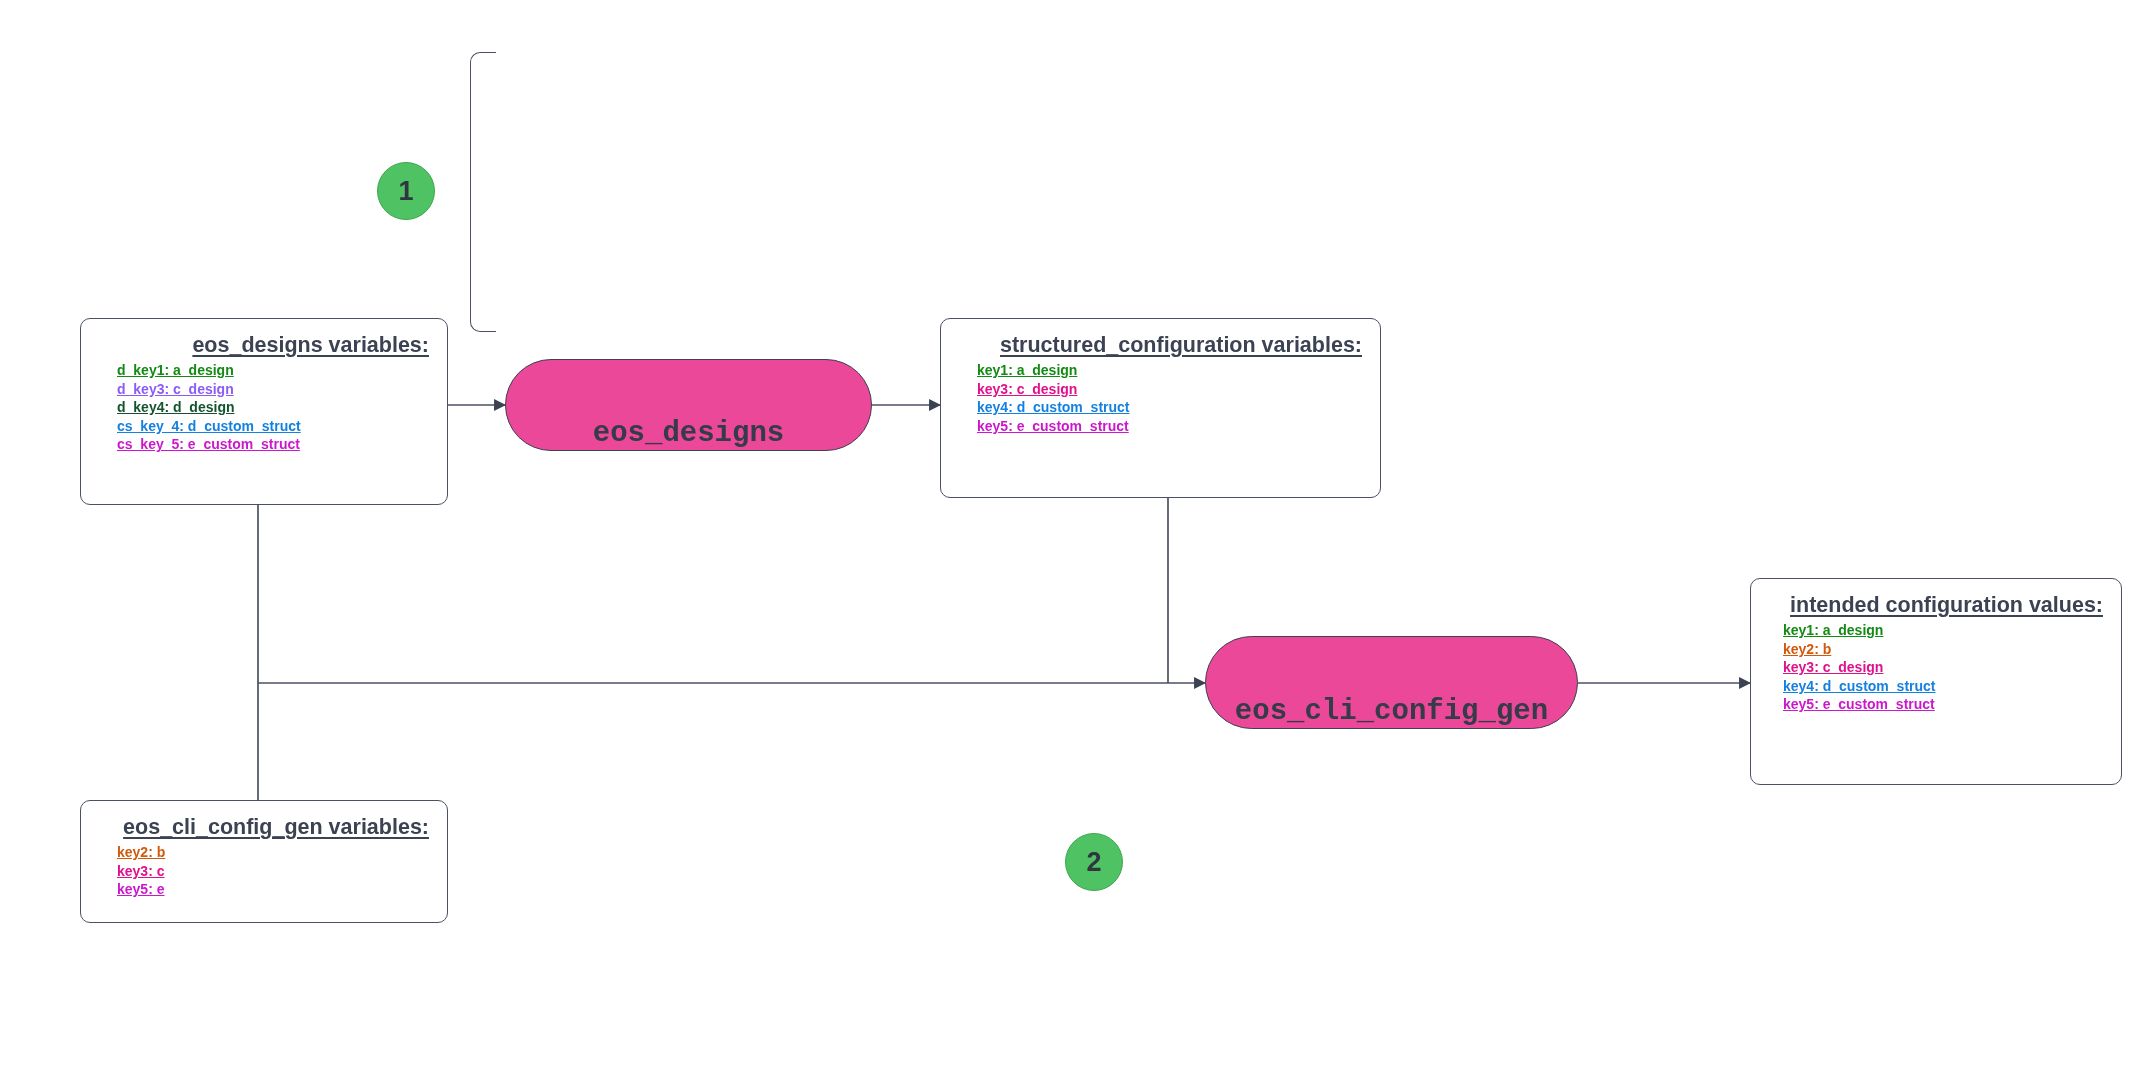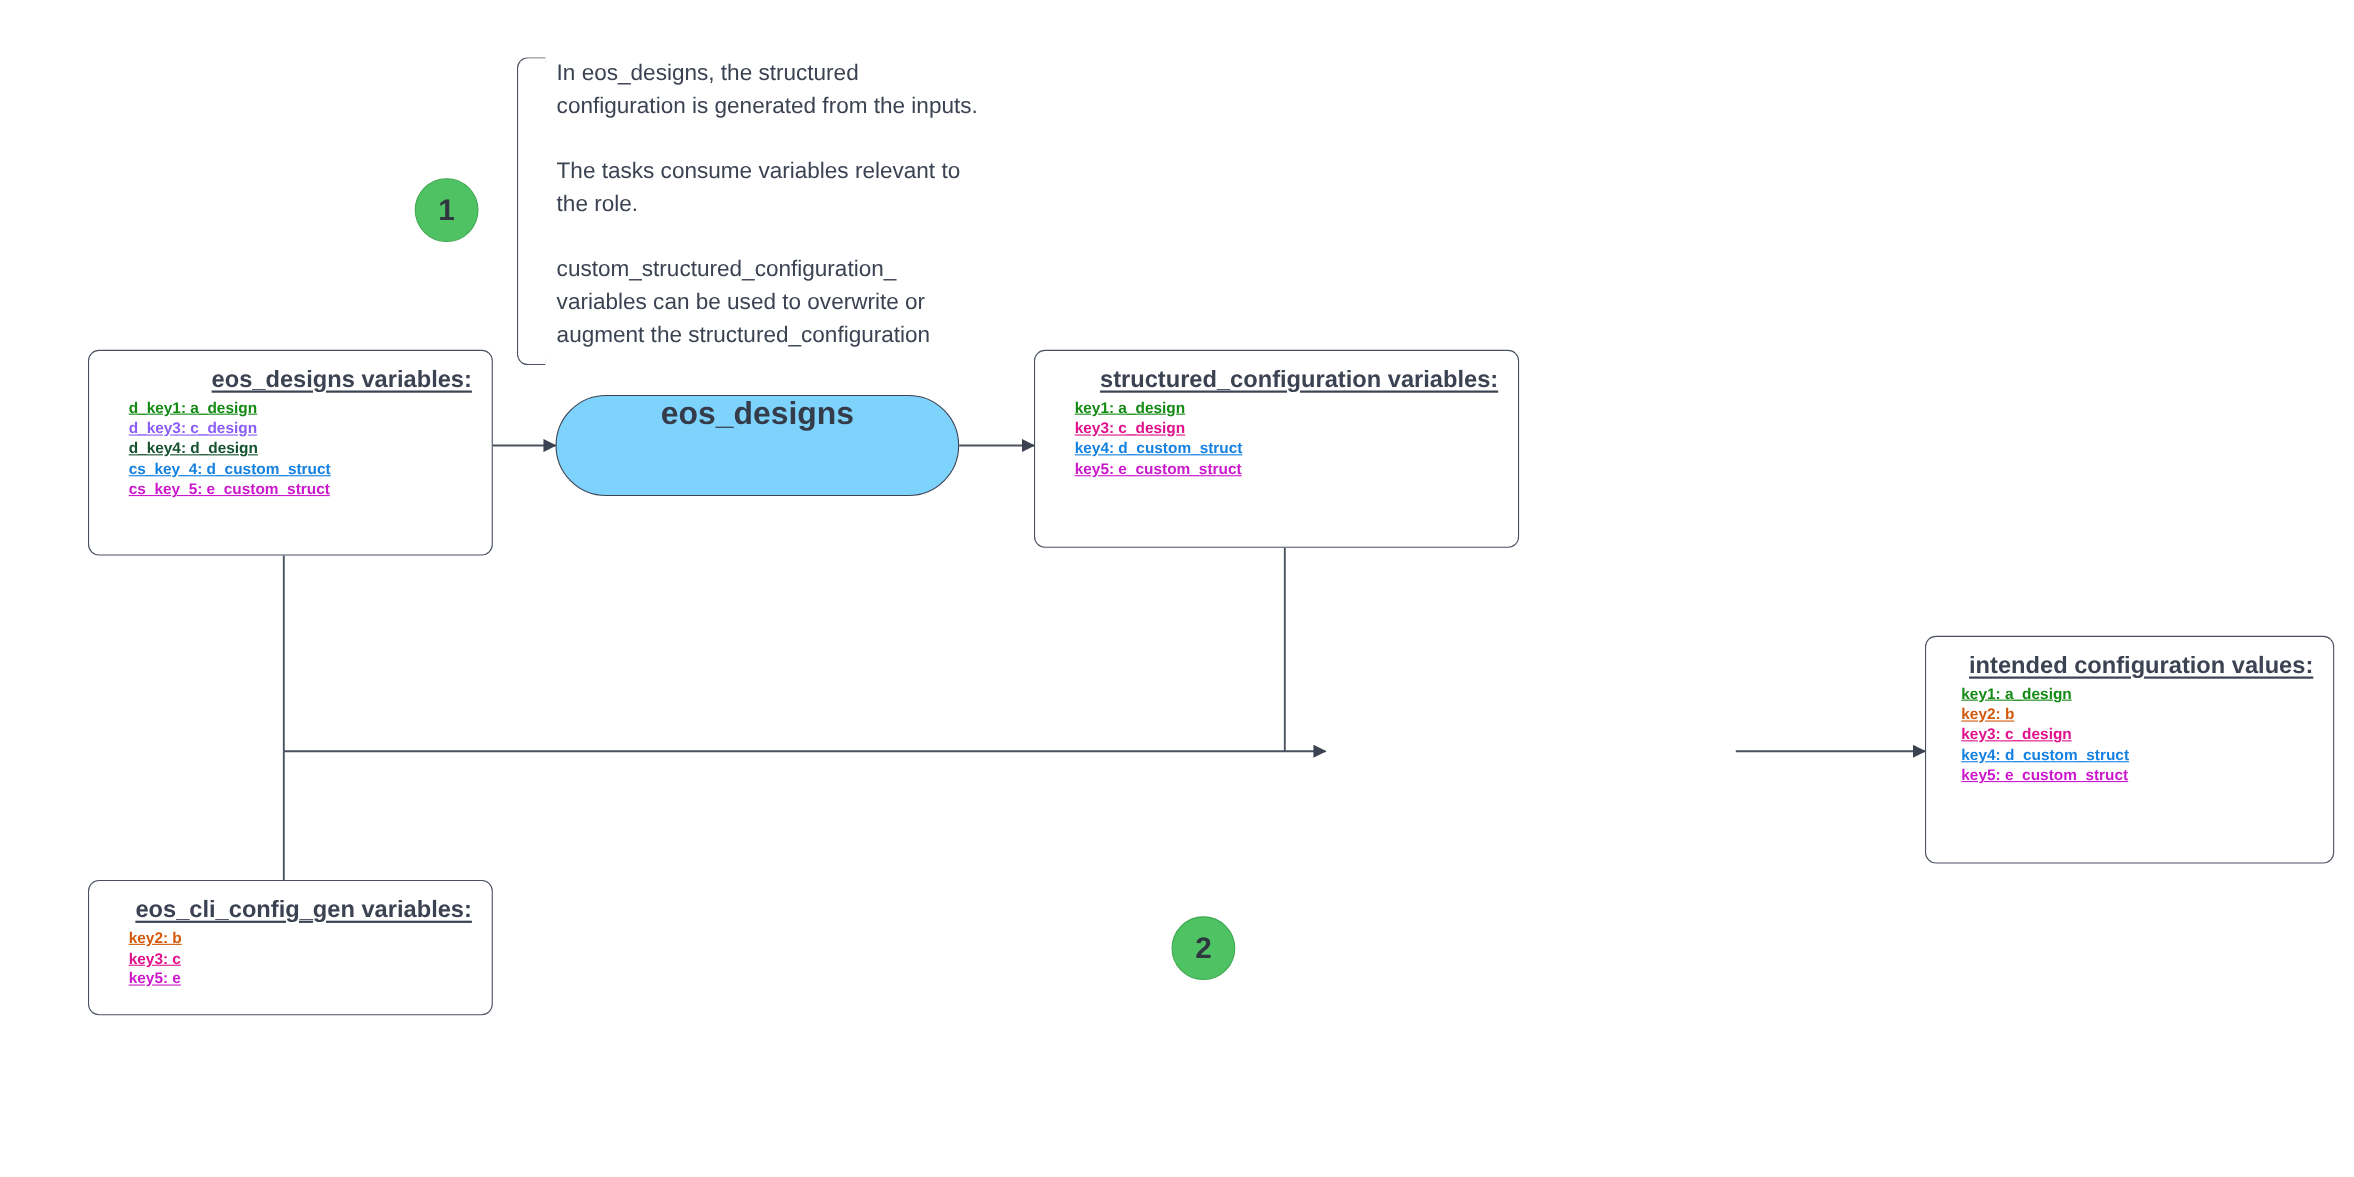--- a/index.html
+++ b/index.html
@@ -47,28 +47,29 @@
     font-weight: bold;
     white-space: nowrap;
     padding-left: 18px;
     line-height: 1.33;
     text-decoration: underline;
   }
 
   
   .stadium {
     position: absolute;
-    background: #7dd3fc;
+    background: #ec4899;
     border: 1.7px solid #3b4252;
     border-radius: 999px;
     display: flex;
-    align-items: flex-start;
+    align-items: flex-end;
     justify-content: center;
     color: #353b48;
     font-weight: bold;
+    font-family: Liberation Mono, monospace;
   }
 
   
   .callout {
     position: absolute;
   }
   .callout .bracket {
     position: absolute;
     left: 0; top: 0;
     width: 26px;
@@ -128,29 +129,20 @@
       <path d="M 258 683 L 1205 683" marker-end="url(#arrow)"></path>
 
       <path d="M 1168 498 L 1168 683"></path>
 
       <path d="M 1578 683 L 1750 683" marker-end="url(#arrow)"></path>
     </g>
   </svg>
 
   <div class="callout" style="left:470px; top:52px; width:470px; height:280px;">
     <div class="bracket"></div>
-    <div class="ctext">In eos_designs, the structured
-configuration is generated from the inputs.
-
-The tasks consume variables relevant to
-the role.
-
-custom_structured_configuration_
-variables can be used to overwrite or
-augment the structured_configuration</div>
   </div>
   <div class="badge" style="left:377px; top:162px;">1</div>
 
   <div class="badge" style="left:1065px; top:833px;">2</div>
 
   <div class="varbox" style="left:80px; top:318px; width:368px; height:187px;">
     <div class="vb-title">eos_designs variables:</div>
     <div class="vb-row" style="color:#138a13;">d_key1: a_design</div>
     <div class="vb-row" style="color:#8b5cf6;">d_key3: c_design</div>
     <div class="vb-row" style="color:#14532d;">d_key4: d_design</div>
@@ -163,20 +155,23 @@
   </div>
 
   <div class="varbox" style="left:940px; top:318px; width:441px; height:180px;">
     <div class="vb-title">structured_configuration variables:</div>
     <div class="vb-row" style="color:#138a13;">key1: a_design</div>
     <div class="vb-row" style="color:#e0118c;">key3: c_design</div>
     <div class="vb-row" style="color:#1481e0;">key4: d_custom_struct</div>
     <div class="vb-row" style="color:#cc18cc;">key5: e_custom_struct</div>
   </div>
 
+  <div class="stadium" style="left:1205px; top:636px; width:373px; height:93px; font-size:29px;">
+    <span>eos_cli_config_gen</span>
+  </div>
 
   <div class="varbox" style="left:1750px; top:578px; width:372px; height:207px;padding-left:14px;">
     <div class="vb-title">intended configuration values:</div>
     <div class="vb-row" style="color:#138a13;">key1: a_design</div>
     <div class="vb-row" style="color:#d2590b;">key2: b</div>
     <div class="vb-row" style="color:#e0118c;">key3: c_design</div>
     <div class="vb-row" style="color:#1481e0;">key4: d_custom_struct</div>
     <div class="vb-row" style="color:#cc18cc;">key5: e_custom_struct</div>
   </div>
 

